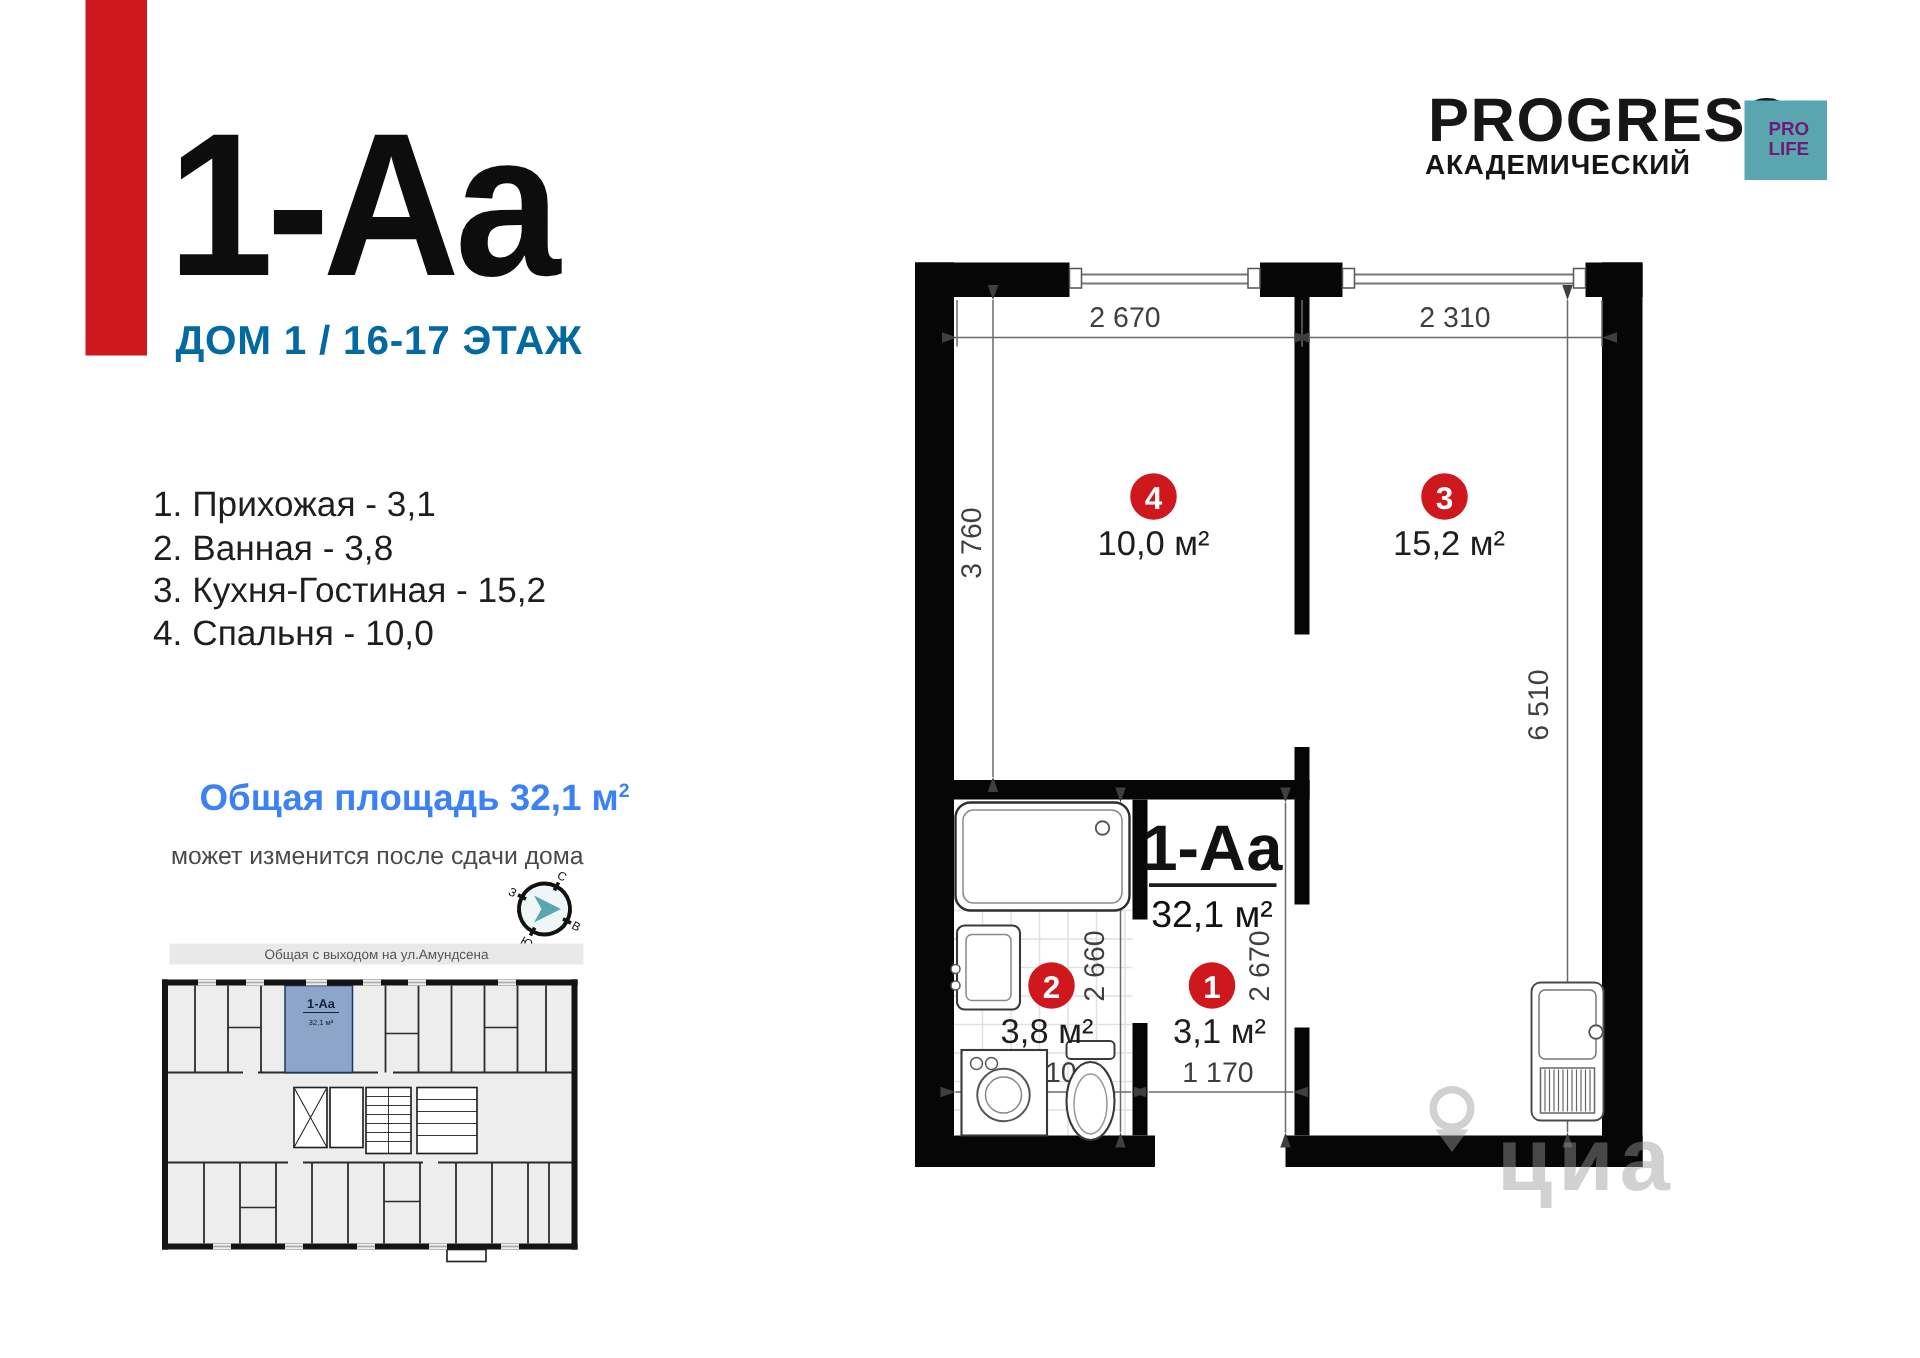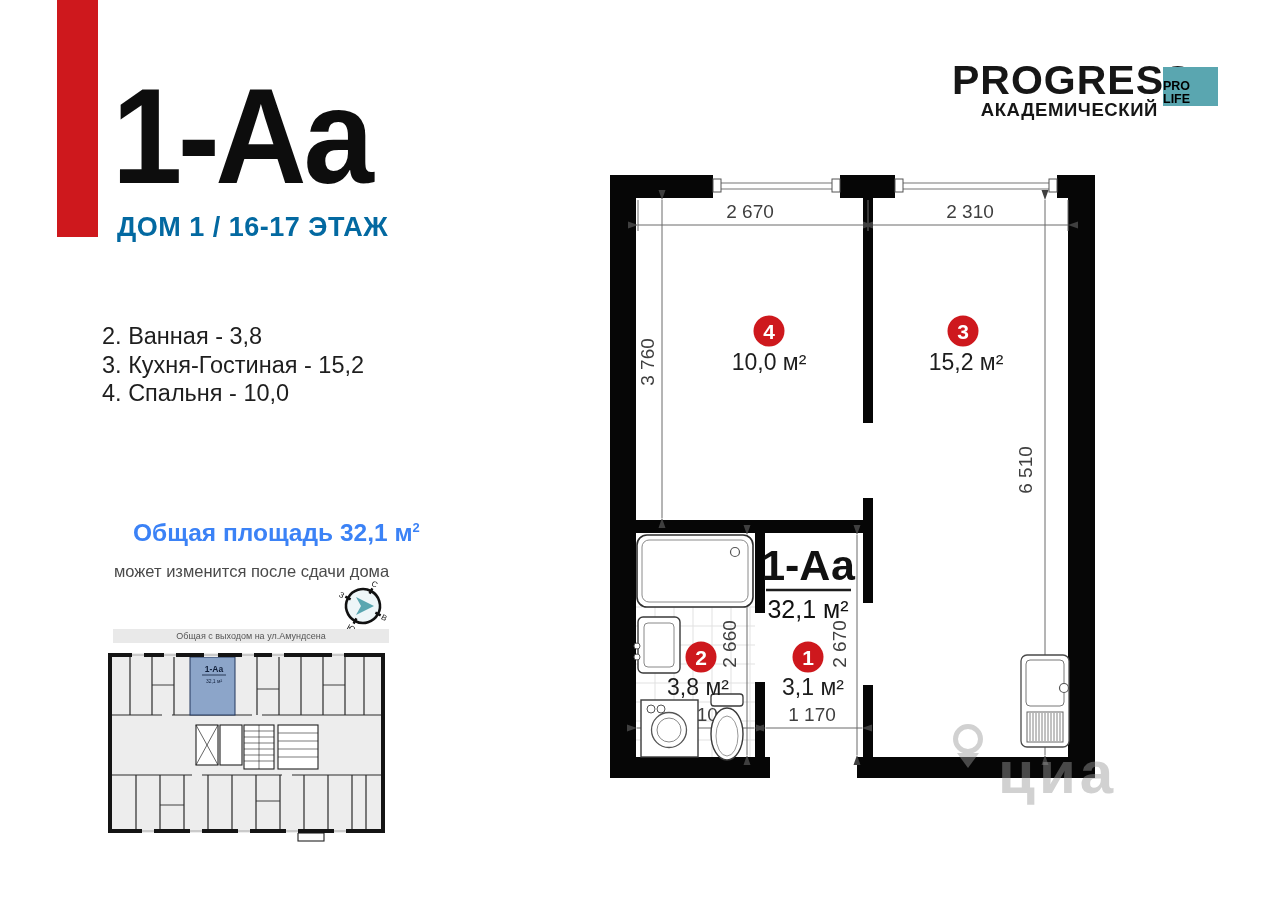--- a/index.html
+++ b/index.html
@@ -10,39 +10,40 @@
   .title{left:112px;top:68px;font-size:136px;font-weight:700;line-height:1;
          letter-spacing:-5px;transform:scaleX(.93);transform-origin:0 0;color:#0d0d0d}
   .subtitle{left:117px;top:212px;font-size:27px;font-weight:700;letter-spacing:.5px;color:#0369a1}
   .room-list{left:102px;top:322px;font-size:23.5px;line-height:28.5px;color:#1e1e1e}
   .sum-title{left:133px;top:519px;font-size:24.5px;font-weight:700;color:#3b82f6}
   .sum-title sup{font-size:13px}
   .sum-note{left:114px;top:561px;font-size:16.5px;line-height:21.5px;color:#4a4a4a}
   .cap-bar{left:113px;top:629px;width:276px;height:14px;background:#e9e9e9;
            font-size:9px;color:#555;text-align:center;line-height:14px}
   .brand-name{left:952px;top:57px;font-size:41px;font-weight:700;letter-spacing:1px;color:#161616}
-  .brand-sub{left:950px;top:99px;width:208px;text-align:right;font-size:18.5px;
+  .brand-sub{left:950px;top:99px;width:208px;font-size:18.5px;
              font-weight:700;letter-spacing:.6px;color:#161616}
-  .badge{left:1163px;top:67px;width:55px;height:39px;background:var(--teal);
-         color:#000000;font-size:12.5px;font-weight:700;line-height:13px;
-         padding:13px 0 0 0;box-sizing:border-box}
+  .badge{left:1163px;top:67px;width:55px;height:53px;background:var(--teal);
+         color:#701a75;font-size:12.5px;font-weight:700;line-height:13px;
+         padding:13px 0 0 16px;box-sizing:border-box}
   svg text{font-family:"Liberation Sans",sans-serif}
   .dim{font-size:19px;fill:#3f3f3f}
   .area{font-size:23px;fill:#1d1d1d}
   .mnum{font-size:21px;font-weight:700;fill:#fff;text-anchor:middle}
 </style>
 </head>
 <body>
 
 <div class="abs red-bar"></div>
 
 <div class="abs title">1-Аа</div>
 <div class="abs subtitle">ДОМ 1 / 16-17 ЭТАЖ</div>
 
 <div class="abs room-list">
+  <div>1. Прихожая - 3,1</div>
   <div>2. Ванная - 3,8</div>
   <div>3. Кухня-Гостиная - 15,2</div>
   <div>4. Спальня - 10,0</div>
 </div>
 
 <div class="abs sum-title"><span>Общая площадь 32,1 м</span><sup>2</sup></div>
 <div class="abs sum-note">
   <div>может изменится после сдачи дома</div>
 </div>
 

